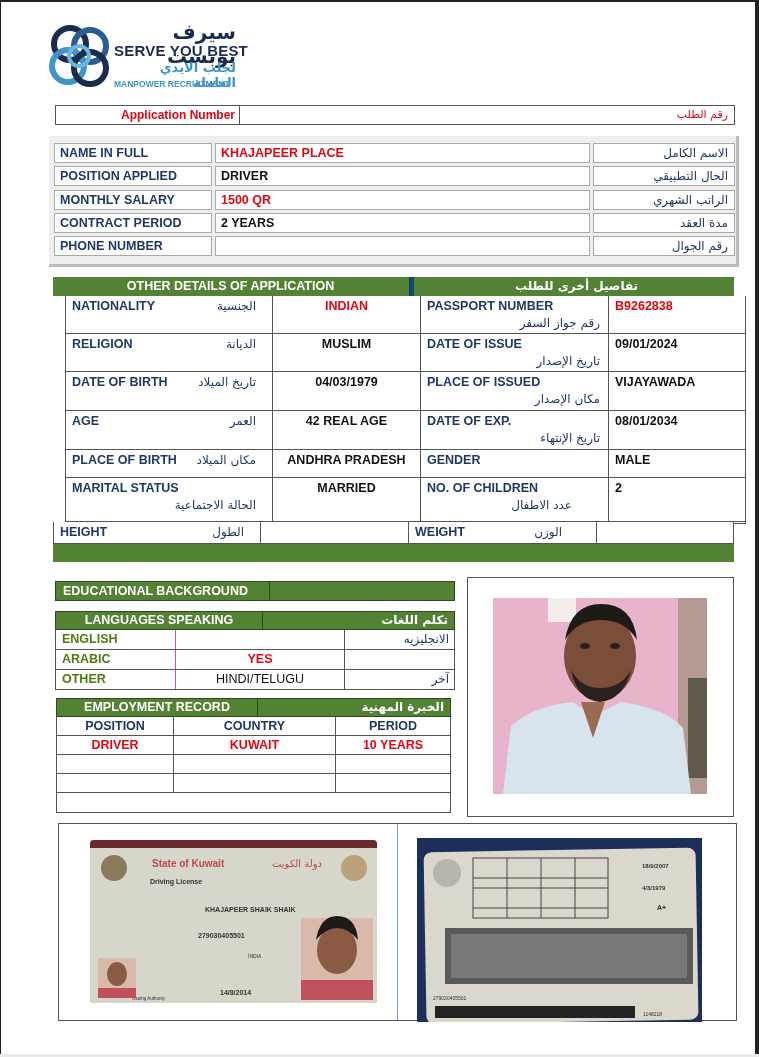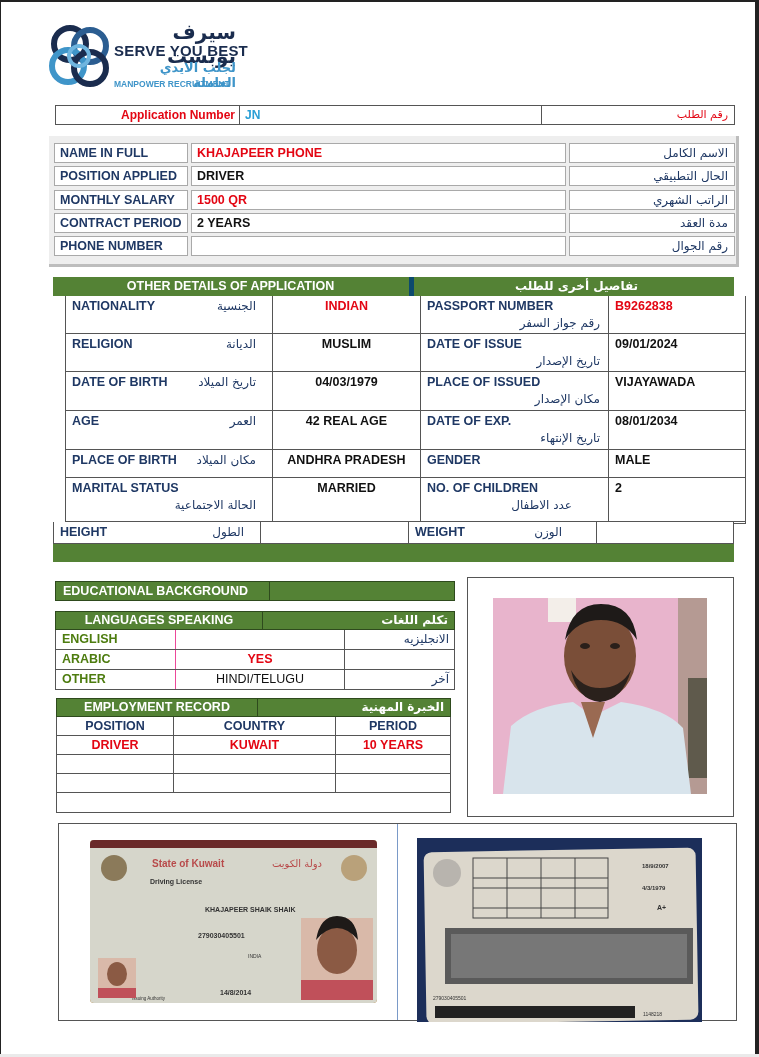--- a/index.html
+++ b/index.html
@@ -25,21 +25,21 @@
 
   
   .appnum { left:55px; top:105px; width:680px; height:20px; border:1px solid #555; display:flex; font-size:12px; }
   .appnum .c1 { width:179px; border-right:1px solid #555; text-align:right; padding-right:4px; color:#e30613; font-weight:bold; line-height:18px; }
   .appnum .c2 { width:296px; border-right:1px solid #555; padding-left:5px; color:#2a9fd6; font-weight:bold; line-height:18px; }
   .appnum .c3 { flex:1; text-align:right; padding-right:6px; color:#e30613; line-height:18px; font-family:"DejaVu Sans", sans-serif; font-size:11px; }
 
   
   .info-wrap { left:49px; top:136px; width:690px; height:131px; background:#eeeeee; border-right:3px solid #bdbdbd; border-bottom:3px solid #bdbdbd; }
   .info-row { position:absolute; left:5px; height:20px; width:681px; display:flex; font-size:12.5px; font-weight:bold; }
-  .info-row .lbl { width:134px; background:#fff; border:1px solid #a9a9a9; padding-left:5px; line-height:18px; color:#1f3864; box-sizing:border-box; }
+  .info-row .lbl { width:158px; background:#fff; border:1px solid #a9a9a9; padding-left:5px; line-height:18px; color:#1f3864; box-sizing:border-box; }
   .info-row .val { width:375px; background:#fff; border:1px solid #a9a9a9; margin-left:3px; padding-left:5px; line-height:18px; color:#111; box-sizing:border-box; }
   .info-row .val.red { color:#e30613; }
   .info-row .ar { flex:1; background:#fff; border:1px solid #a9a9a9; margin-left:3px; text-align:right; padding-right:6px; line-height:18px; color:#1f3864; font-weight:normal; font-family:"DejaVu Sans", sans-serif; font-size:12px; box-sizing:border-box; }
 
   
   .od { left:53px; top:277px; width:681px; }
   .od-head { position:absolute; left:0; top:0; width:681px; height:19px; background:#548235; color:#fff; font-weight:bold; font-size:12.5px; }
   .od-head .l { position:absolute; left:0; top:0; width:355px; text-align:center; line-height:19px; }
   .od-head .r { position:absolute; left:356px; top:0; width:325px; text-align:center; line-height:19px; border-left:5px solid #0c4a6e; font-family:"DejaVu Sans", sans-serif; font-size:12px; }
   .od-body { position:absolute; left:0; top:19px; width:681px; height:228px; border:1px solid #555; border-top:none; box-sizing:border-box;margin-left:12px; }
@@ -113,28 +113,27 @@
     <circle cx="31" cy="34" r="10" fill="none" stroke="#6fb5df" stroke-width="4"></circle>
   </svg>
   <div class="ar1">سيرف يوبست</div>
   <div class="en1">SERVE YOU BEST</div>
   <div class="ar2">لجلب الايدي العاملة</div>
   <div class="en2">MANPOWER RECRUITMENT</div>
 </div>
 
 <div class="abs appnum">
   <div class="c1">Application Number</div>
-  <div class="c2">JN</div>
   <div class="c3">رقم الطلب</div>
 </div>
 
 <div class="abs info-wrap">
   <div class="info-row" style="top:7px;">
     <div class="lbl">NAME IN FULL</div>
-    <div class="val red">KHAJAPEER PHONE</div>
+    <div class="val red">KHAJAPEER PLACE</div>
     <div class="ar">الاسم الكامل</div>
   </div>
   <div class="info-row" style="top:30px;">
     <div class="lbl">POSITION APPLIED</div>
     <div class="val">DRIVER</div>
     <div class="ar">الحال التطبيقي</div>
   </div>
   <div class="info-row" style="top:54px;">
     <div class="lbl">MONTHLY SALARY</div>
     <div class="val red">1500 QR</div>

